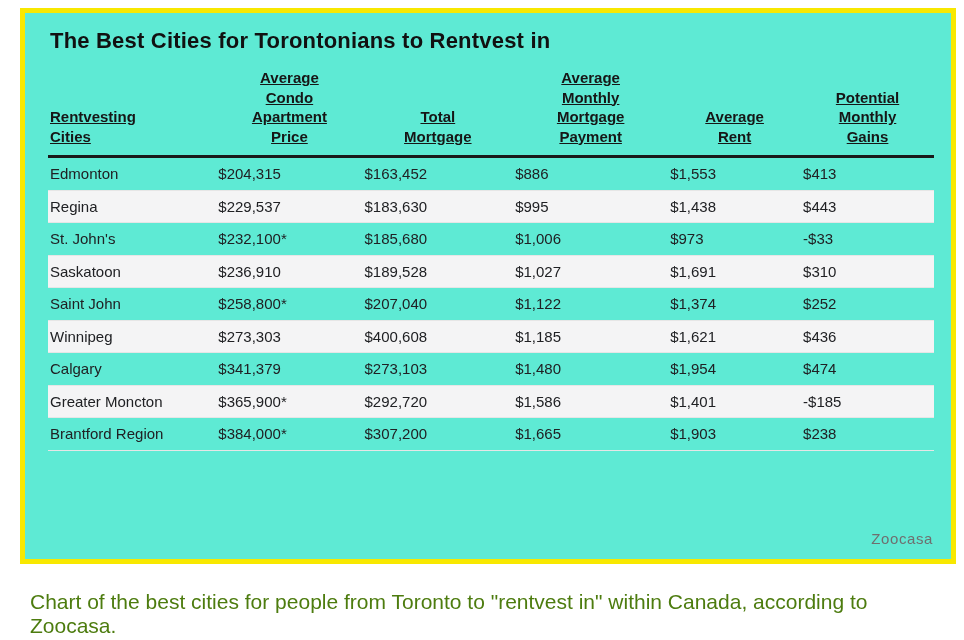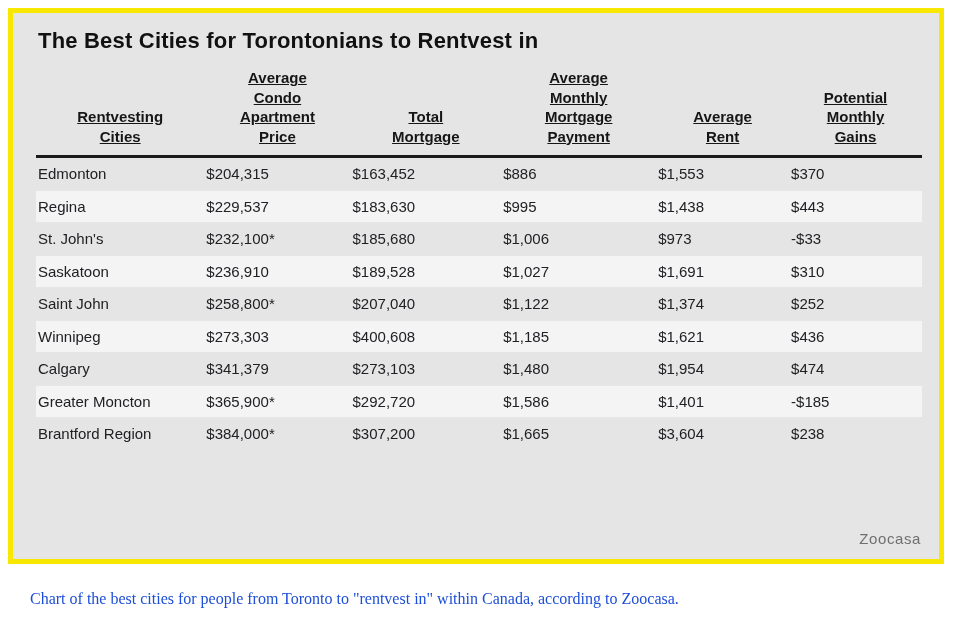--- a/index.html
+++ b/index.html
@@ -12,27 +12,27 @@
   }
   .stage {
     position: relative;
     width: 964px;
     height: 640px;
     background: #ffffff;
     overflow: hidden;
   }
   .chart-box {
     position: absolute;
-    left: 8px;
+    left: 20px;
     top: 8px;
     width: 936px;
     height: 556px;
     box-sizing: border-box;
     border: 5px solid #F8E800;
-    background: #e5e5e5;
+    background: #5eead4;
   }
   .chart-title {
     margin: 15px 0 0 25px;
     font-size: 22px;
     font-weight: bold;
     color: #111111;
     letter-spacing: 0.2px;
   }
   table.rentvest {
     border-collapse: collapse;
@@ -53,21 +53,21 @@
     text-align: center;
     vertical-align: bottom;
     padding: 0 2px 9px 2px;
     border-bottom: 3px solid #1a1a1a;
     white-space: pre-line;
     line-height: 1.3;
     font-size: 15px;
     color: #161616;
     text-decoration: underline;
   }
-  table.rentvest thead th.left { text-align: center; }
+  table.rentvest thead th.left { text-align: left; }
   table.rentvest tbody td {
     height: 31.5px;
     padding: 0 2px;
     border-bottom: 1px solid #e6e6e6;
     font-size: 15px;
   }
   table.rentvest tbody td.left { text-align: left; margin-left: 24px; }
   table.rentvest tbody tr:nth-child(even) { background: #f4f4f5; }
   .source-label {
     position: absolute;
@@ -75,23 +75,23 @@
     bottom: 12px;
     font-size: 15px;
     color: #6f6f6f;
     letter-spacing: 0.6px;
   }
   .figure-caption {
     position: absolute;
     left: 30px;
     top: 590px;
     width: 900px;
-    font-family: Liberation Serif, serif;
-    font-size: 16px;
-    color: #1d4ed8;
+    font-family: Liberation Sans, sans-serif;
+    font-size: 21px;
+    color: #4d7c0f;
   }
 </style>
 </head>
 <body>
 
 <div class="stage">
   <div class="chart-box">
     <div class="chart-title">The Best Cities for Torontonians to Rentvest in</div>
 
     <table class="rentvest">
@@ -124,21 +124,21 @@
 Gains</th>
         </tr>
       </thead>
       <tbody>
         <tr>
           <td class="left">Edmonton</td>
           <td>$204,315</td>
           <td>$163,452</td>
           <td>$886</td>
           <td>$1,553</td>
-          <td>$370</td>
+          <td>$413</td>
         </tr>
         <tr>
           <td class="left">Regina</td>
           <td>$229,537</td>
           <td>$183,630</td>
           <td>$995</td>
           <td>$1,438</td>
           <td>$443</td>
         </tr>
         <tr>
@@ -187,21 +187,21 @@
           <td>$292,720</td>
           <td>$1,586</td>
           <td>$1,401</td>
           <td>-$185</td>
         </tr>
         <tr>
           <td class="left">Brantford Region</td>
           <td>$384,000*</td>
           <td>$307,200</td>
           <td>$1,665</td>
-          <td>$3,604</td>
+          <td>$1,903</td>
           <td>$238</td>
         </tr>
       </tbody>
     </table>
 
     <div class="source-label">Zoocasa</div>
   </div>
 
   <div class="figure-caption">Chart of the best cities for people from Toronto to "rentvest in" within Canada, according to Zoocasa.</div>
 </div>

